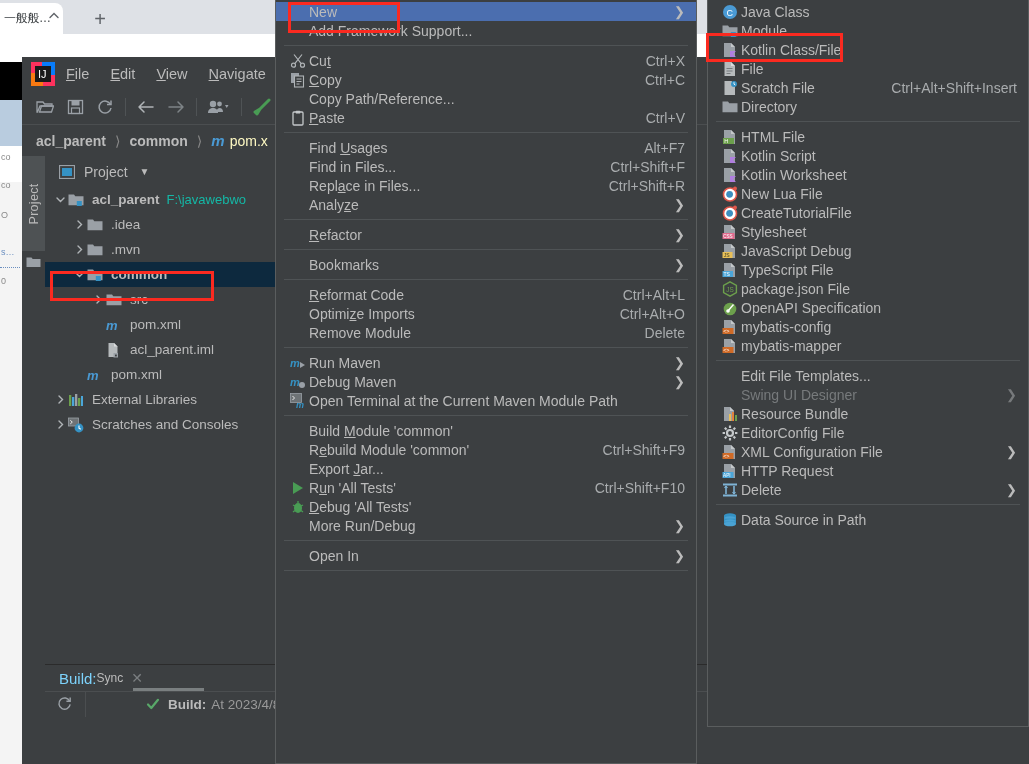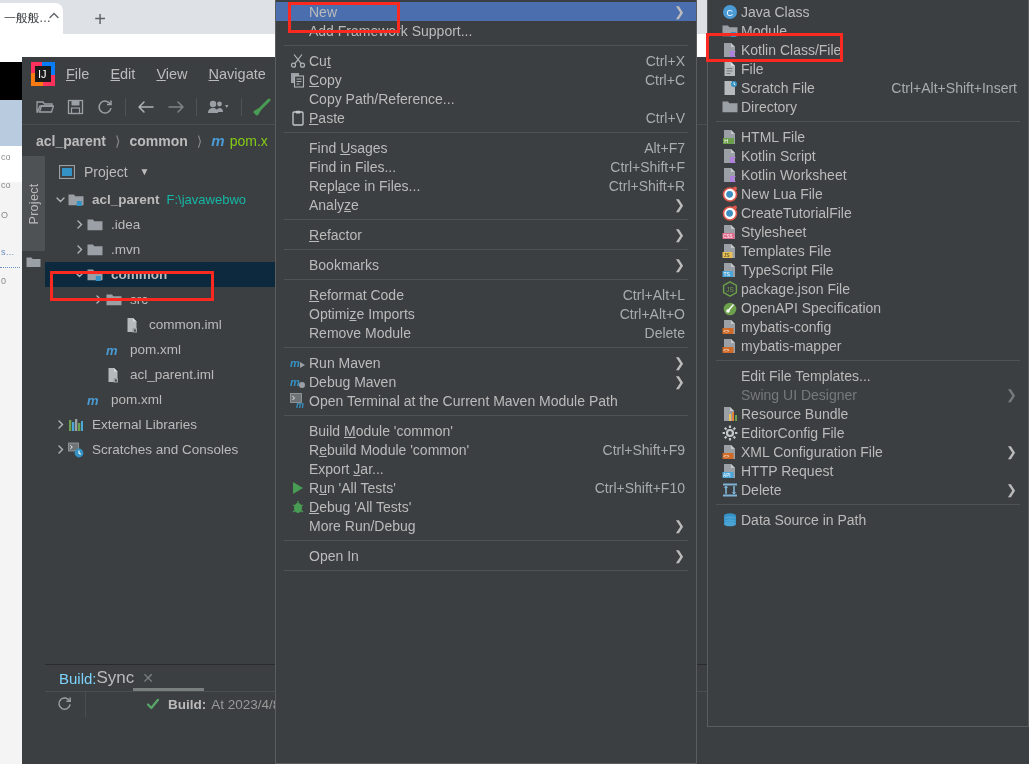--- a/index.html
+++ b/index.html
@@ -64,21 +64,21 @@
   #ide-toolbar { position:relative; height:34px; background:#3c3f41; display:flex; align-items:center; padding-left:8px; }
   .tb-btn { width:30px; height:26px; display:flex; align-items:center; justify-content:center; flex:none; }
   .tb-sep { width:1px; height:18px; background:#4f5355; margin:0 5px; flex:none; }
 
   
   #ide-breadcrumb { height:32px; background:#3c3f41; display:flex; align-items:center; padding-left:14px;
       border-top:1px solid #4b4e50; }
   .bc-name { font-size:14px; font-weight:bold; color:#bbbbbb; white-space:nowrap; }
   .bc-sep  { font-size:14px; color:#888888; margin:0 9px; }
   .bc-m { font-size:15px; font-weight:bold; font-style:italic; color:#4a9ad4; margin-right:5px; }
-  .bc-file { font-size:14px; color:#84cc16; }
+  .bc-file { font-size:14px; color:#fef9c3; }
 
   
   #ide-main { position:relative; height:560px; display:flex; }
 
   
   #toolstrip { width:23px; background:#3c3f41; position:relative; flex:none; }
   #toolstrip-tab {
     position:absolute; left:0; top:0; width:23px; height:95px; background:#4e5254;
     display:flex; align-items:center; justify-content:center;
   }
@@ -96,21 +96,21 @@
   .tree-row.sel { background:#0d293e; }
   .tw { width:15px; height:25px; display:flex; align-items:center; justify-content:center; flex:none; }
   .tree-label { font-size:13.5px; color:#bbbbbb; }
   .tree-label.b { font-weight:bold; }
   .tree-path { font-size:13px; color:#14b8a6; margin-left:7px; }
 
   
   #build-panel { position:absolute; left:23px; right:0; bottom:0; height:52px; border-top:1px solid #2b2b2b; background:#3c3f41;}
   #build-tabs { height:26px; display:flex; align-items:center; padding-left:14px; position:relative; }
   #build-label { font-size:15px; color:#7dd3fc; }
-  #build-tab-sync { font-size:17px; color:#bbbbbb; position:relative; }
+  #build-tab-sync { font-size:12px; color:#bbbbbb; position:relative; }
   #build-tab-underline { position:absolute; left:88px; bottom:0; width:71px; height:3px; background:#7a7f80; }
   #build-close { font-size:14px; color:#7b7f81; margin-left:8px; }
   #build-body { height:25px; display:flex; align-items:center; border-top:1px solid #4b4e50; }
   #build-refresh { width:40px; display:flex; align-items:center; justify-content:center; flex:none; }
   #build-vsep { width:1px; height:25px; background:#4b4e50; flex:none;}
   #build-status { display:flex; align-items:center; margin-left:60px; white-space:nowrap;}
   #build-status-title { font-size:13.5px; font-weight:bold; color:#bbbbbb; margin-left:8px;}
   #build-status-text { font-size:13.5px; color:#999999; margin-left:5px;}
 
   
@@ -338,32 +338,20 @@
               <svg width="11" height="11" viewBox="0 0 11 11">
                 <path d="M4 2l3.5 3.5L4 9" stroke="#b0b4b7" stroke-width="1.4" fill="none" stroke-linecap="round"></path>
               </svg>
             </span>
             <span style="width: 20px; display: flex; align-items: center; flex: 0 0 auto; margin-right: 4px;">
               <svg width="16" height="16" viewBox="0 0 16 16">
                 <path d="M0.5 2.5h5.5l1.3 1.8h8.2v9H0.5z" fill="#9aa0a6"></path>
               </svg>
             </span>
             <span class="tree-label">src</span>
-          </div>
-          <div class="tree-row" style="padding-left: 65px;">
-            <span class="tw"></span>
-            <span style="width: 20px; display: flex; align-items: center; flex: 0 0 auto; margin-right: 4px;">
-              <svg width="16" height="16" viewBox="0 0 16 16">
-                <path d="M2.5 1h5.5l3.5 3.5V15h-9z" fill="#b6babc"></path>
-                <path d="M8 1v3.5h3.5z" fill="#dadcdd"></path>
-                <rect x="7.5" y="11" width="4.5" height="4.5" fill="#9aa0a6"></rect>
-                <rect x="9" y="12.6" width="1.8" height="1.8" fill="#3c3f41"></rect>
-              </svg>
-            </span>
-            <span class="tree-label">common.iml</span>
           </div>
           <div class="tree-row" style="padding-left: 46px;">
             <span class="tw"></span>
             <span style="width: 20px; display: flex; align-items: center; flex: 0 0 auto; margin-right: 4px;">
               <svg width="16" height="16" viewBox="0 0 16 16">
                 <text x="0" y="12.5" font-size="13" font-weight="bold" font-style="italic" fill="#4a9ad4" font-family="Liberation Sans, sans-serif">m</text>
               </svg>
             </span>
             <span class="tree-label">pom.xml</span>
           </div>
@@ -750,21 +738,21 @@
     </div>
     <div class="mi">
       <span class="mi-icon">
         <svg width="16" height="16" viewBox="0 0 16 16">
           <path d="M2 1h7l4 4v10H2z" fill="#9aa0a6"></path>
           <path d="M9 1v4h4z" fill="#c4c8ca"></path>
           <rect x="0.5" y="9" width="10" height="6" fill="#e8bf58"></rect>
           <text x="1.8" y="13.8" font-size="5" fill="#3b3b20" font-family="Liberation Sans, sans-serif">JS</text>
         </svg>
       </span>
-      <span class="mi-label">Templates File</span>
+      <span class="mi-label">JavaScript Debug</span>
     </div>
     <div class="mi">
       <span class="mi-icon">
         <svg width="16" height="16" viewBox="0 0 16 16">
           <path d="M2 1h7l4 4v10H2z" fill="#9aa0a6"></path>
           <path d="M9 1v4h4z" fill="#c4c8ca"></path>
           <rect x="0.5" y="9" width="10.5" height="6" fill="#4ba6d9"></rect>
           <text x="1.5" y="13.8" font-size="5" fill="#ffffff" font-family="Liberation Sans, sans-serif">TS</text>
         </svg>
       </span>

